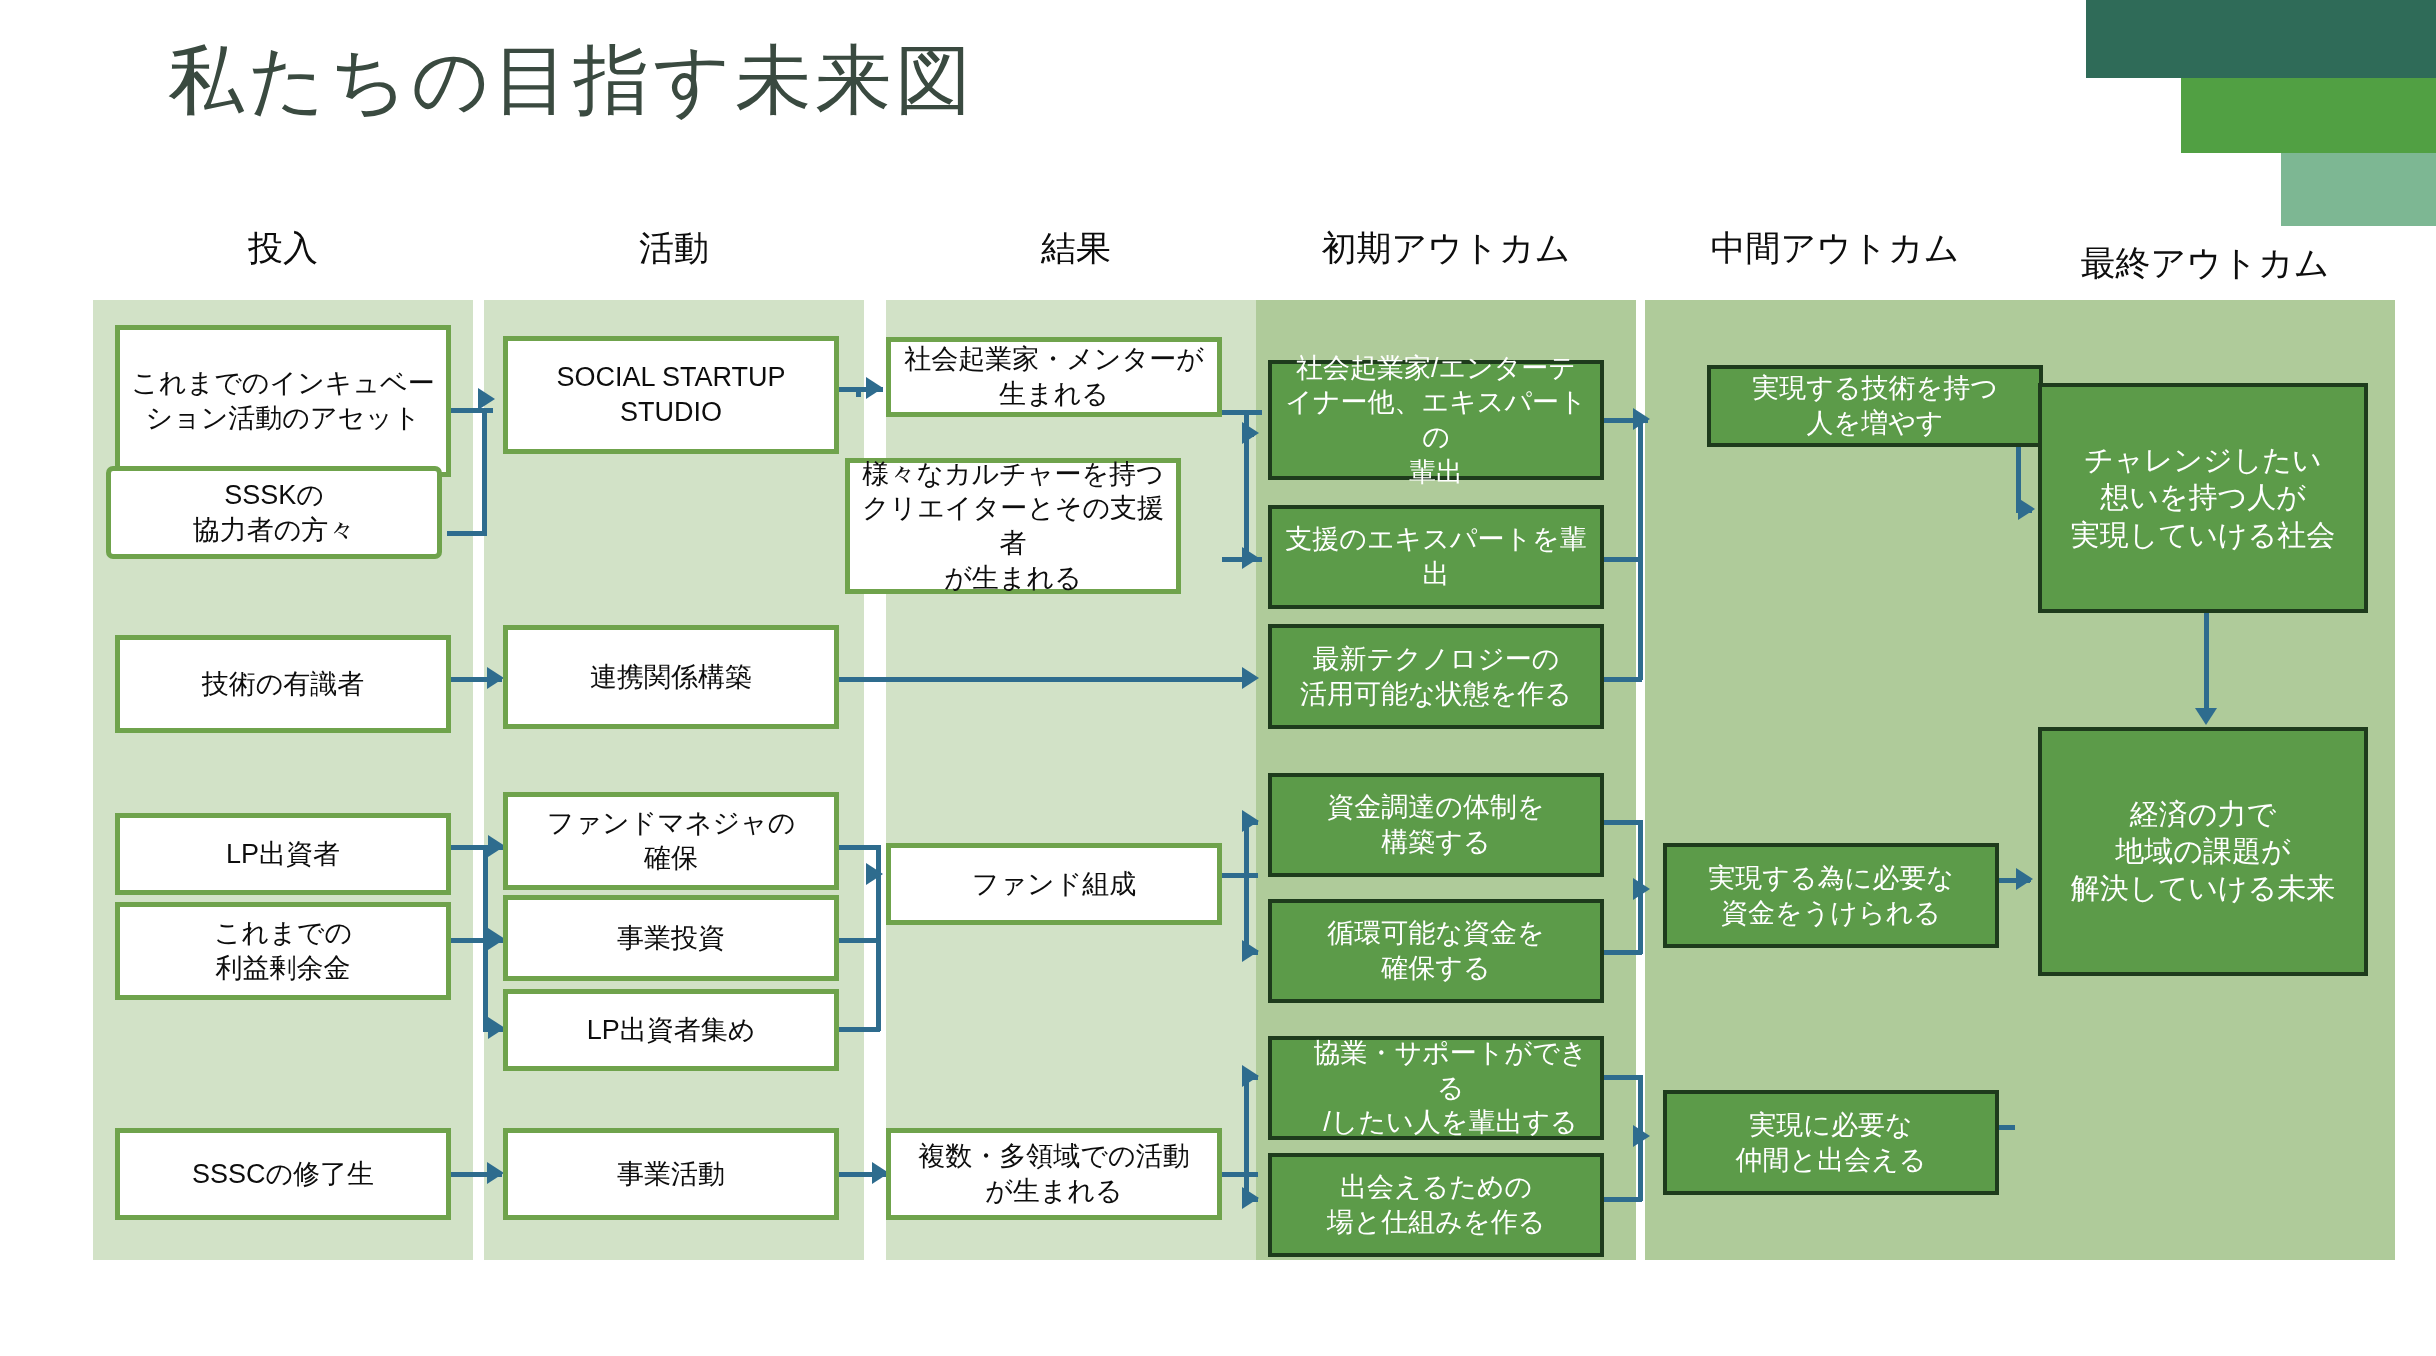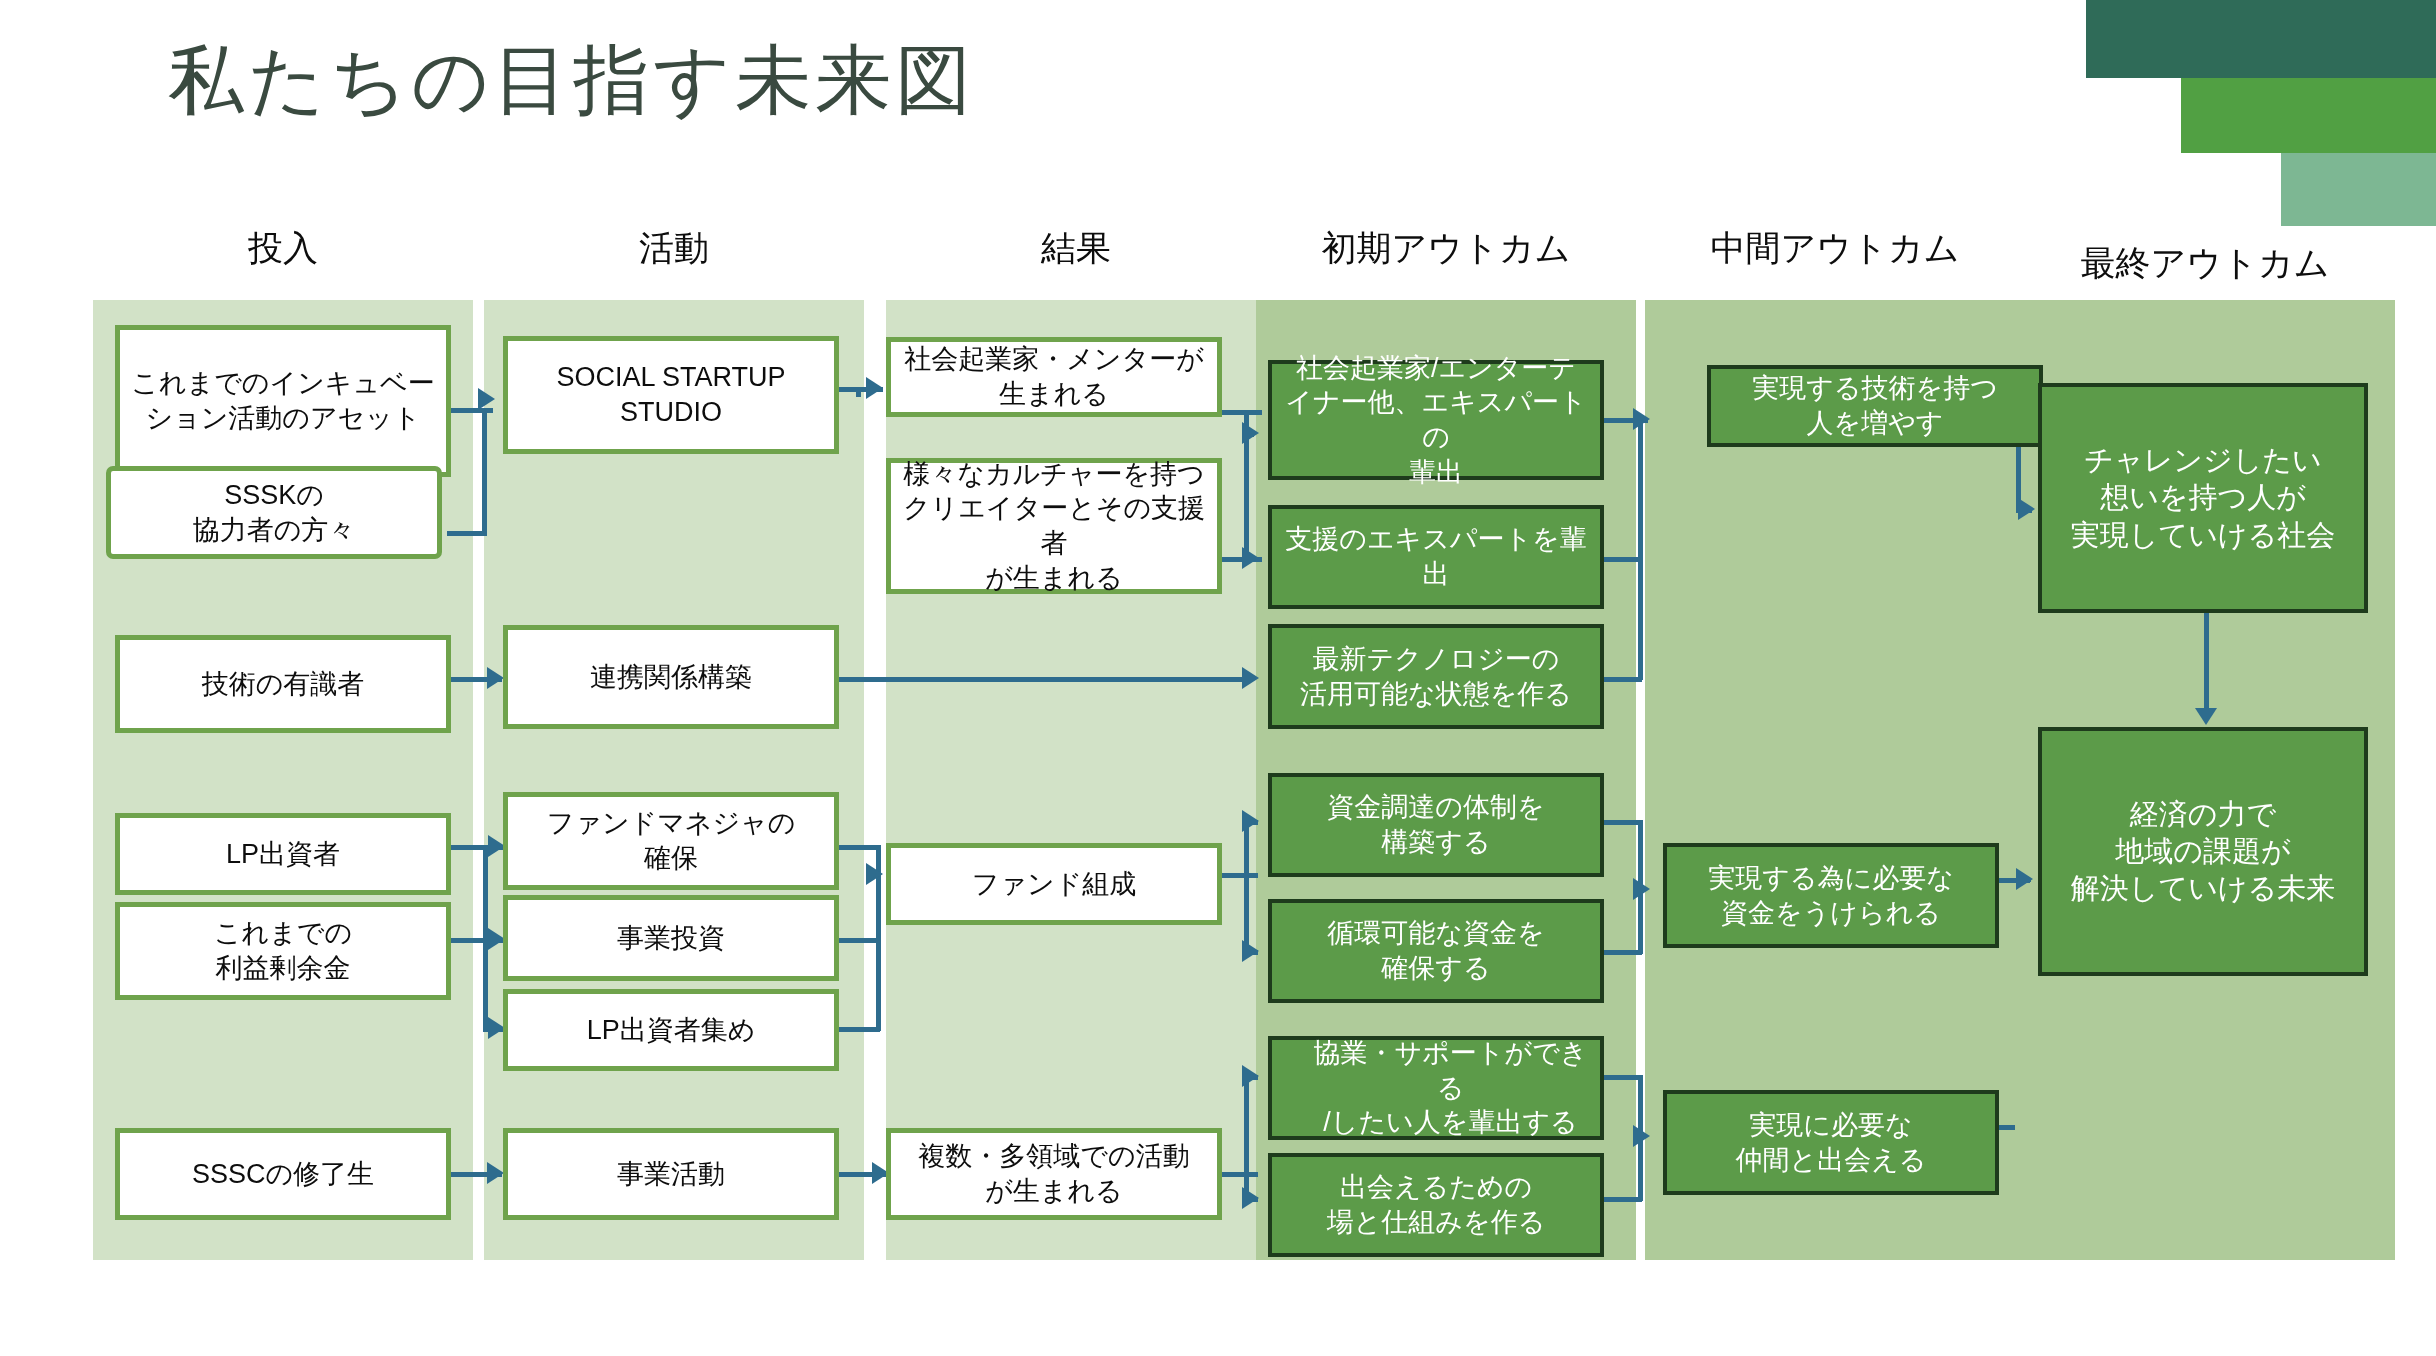--- a/index.html
+++ b/index.html
@@ -234,21 +234,21 @@
     <span class="txt">LP出資者集め</span>
   </div>
   <div class="box white" style="left:503px;top:1128px;width:336px;height:92px;">
     <span class="txt">事業活動</span>
   </div>
 
   <div class="box white" style="left:886px;top:337px;width:336px;height:80px;">
     <span class="txt">社会起業家・メンターが
 生まれる</span>
   </div>
-  <div class="box white" style="left:886px;top:458px;width:336px;height:136px;">
+  <div class="box white" style="left:845px;top:458px;width:336px;height:136px;">
     <span class="txt">様々なカルチャーを持つ
 クリエイターとその支援者
 が生まれる</span>
   </div>
   <div class="box white" style="left:886px;top:843px;width:336px;height:82px;">
     <span class="txt">ファンド組成</span>
   </div>
   <div class="box white" style="left:886px;top:1128px;width:336px;height:92px;">
     <span class="txt">複数・多領域での活動
 が生まれる</span>

